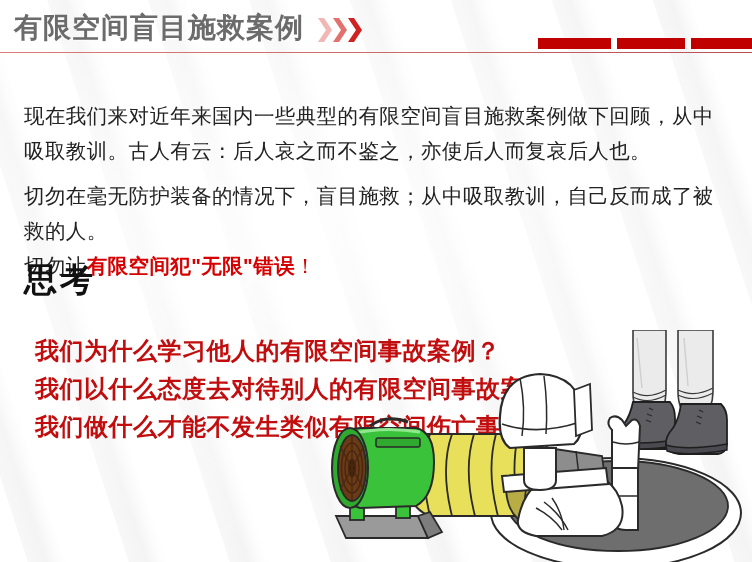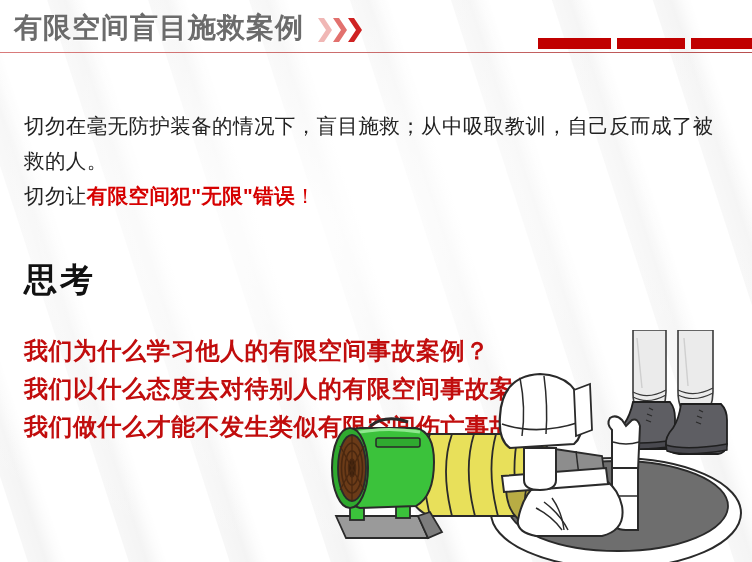--- a/index.html
+++ b/index.html
@@ -136,21 +136,21 @@
     top: 258px;
     font-size: 33px;
     font-weight: bold;
     color: #111111;
     letter-spacing: 3px;
   }
 
   
   #questions {
     position: absolute;
-    left: 24px;
+    left: 35px;
     top: 332px;
     width: 620px;
   }
   .question {
     font-size: 24px;
     font-weight: bold;
     color: #c10d0d;
     line-height: 38px;
     letter-spacing: 0.5px;
     white-space: nowrap;
@@ -201,20 +201,21 @@
     <div id="header-blocks">
       <div class="hblock" id="hblock-1"></div>
       <div class="hgap"></div>
       <div class="hblock" id="hblock-2"></div>
       <div class="hgap"></div>
       <div class="hblock" id="hblock-3"></div>
     </div>
   </div>
 
   <div id="body-copy">
+    <div class="para p1">现在我们来对近年来国内一些典型的有限空间盲目施救案例做下回顾，从中吸取教训。古人有云：后人哀之而不鉴之，亦使后人而复哀后人也。</div>
     <div class="para p2">
       <div>切勿在毫无防护装备的情况下，盲目施救；从中吸取教训，自己反而成了被救的人。</div>
       <div><span>切勿让</span><span class="red-em">有限空间犯"无限"错误</span><span class="red-bang">！</span></div>
     </div>
   </div>
 
   <div id="think-heading">思考</div>
 
   <div id="questions">
     <div class="question">我们为什么学习他人的有限空间事故案例？</div>

